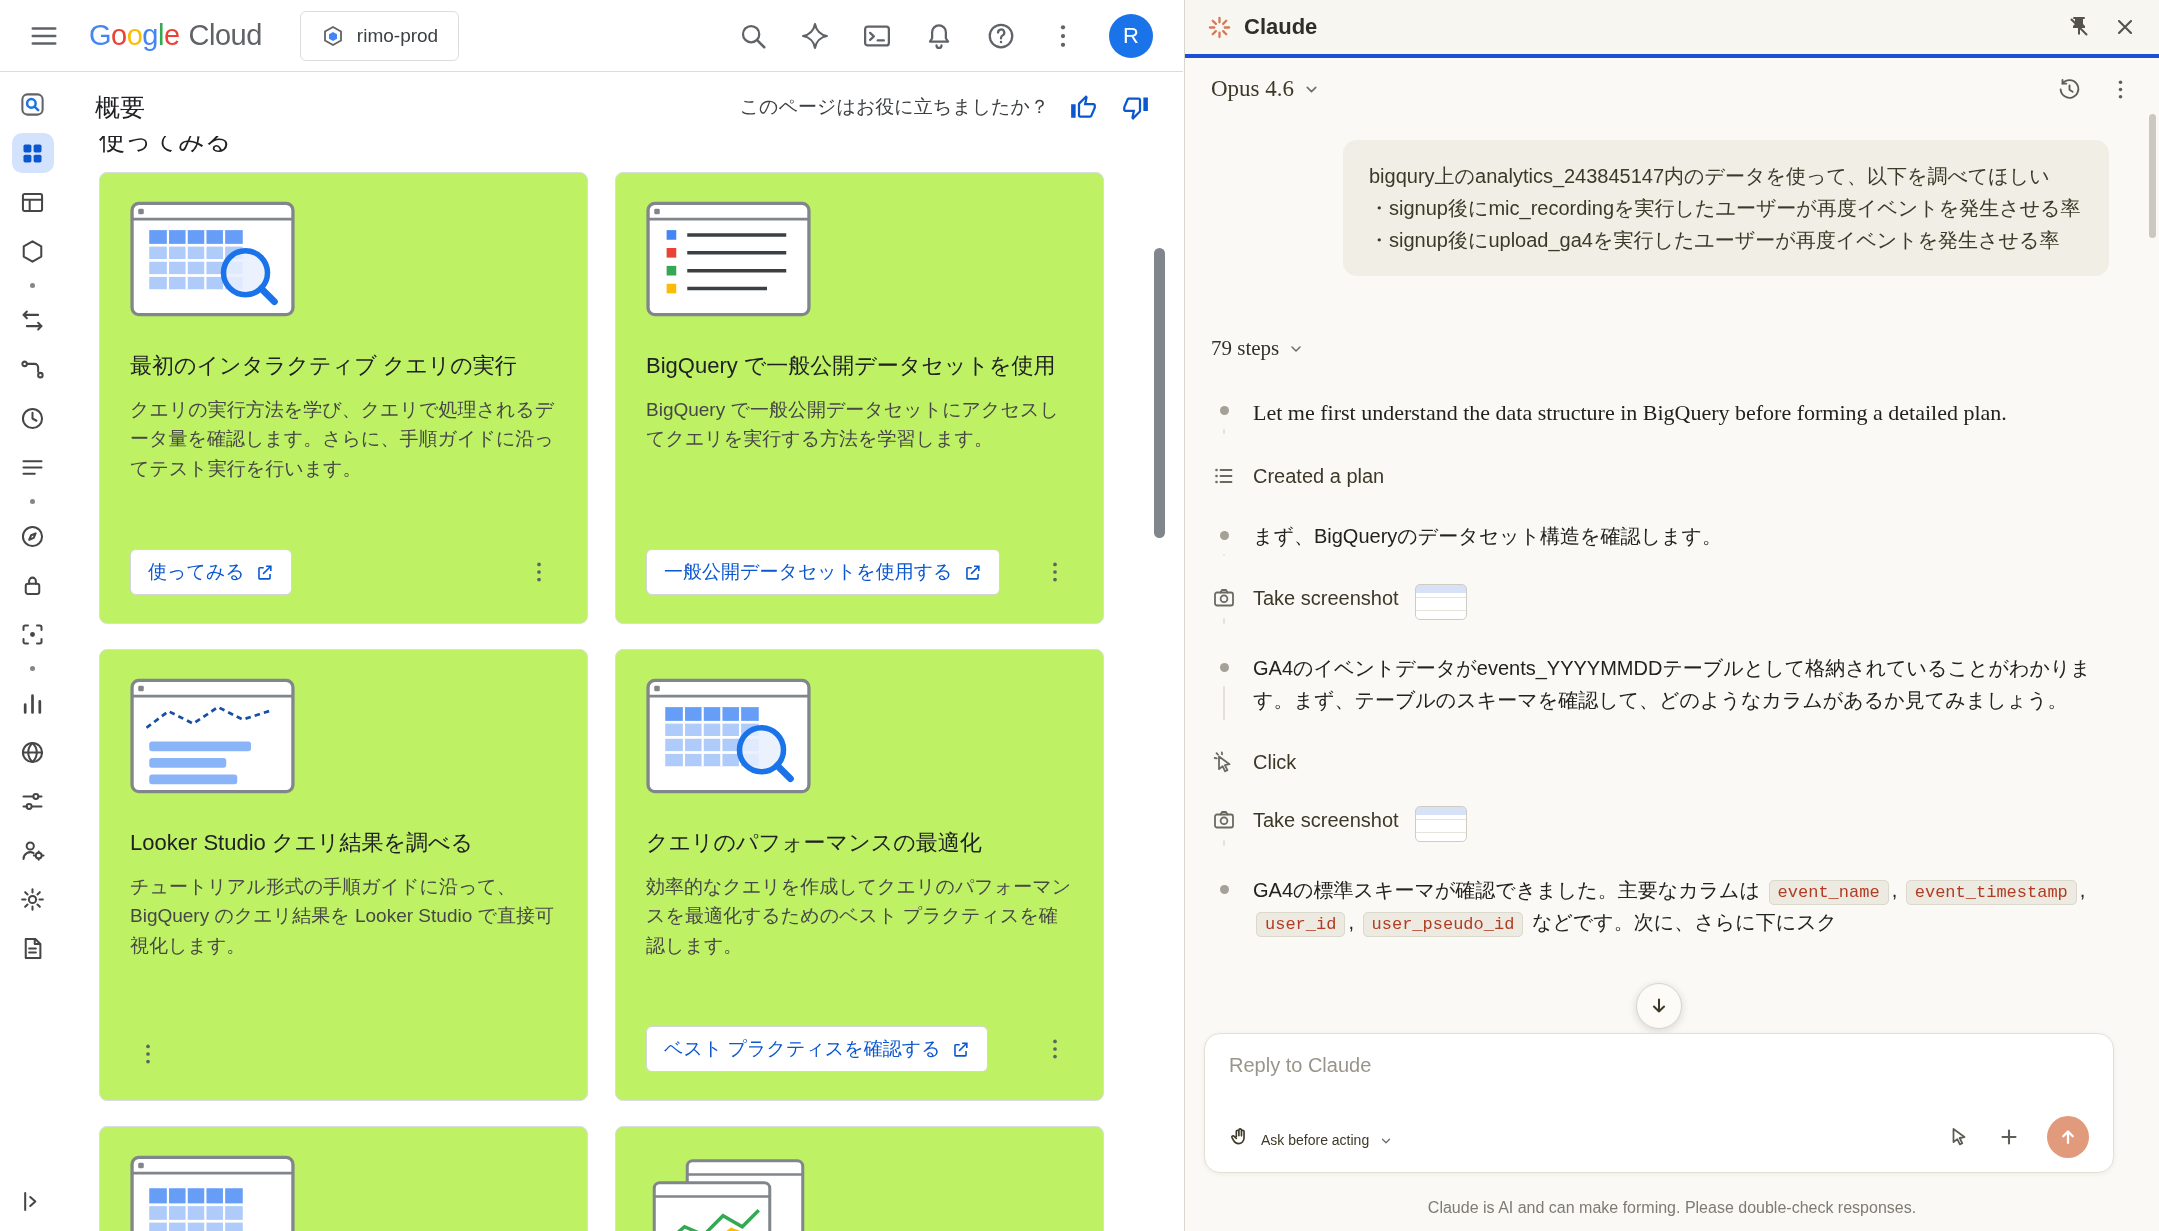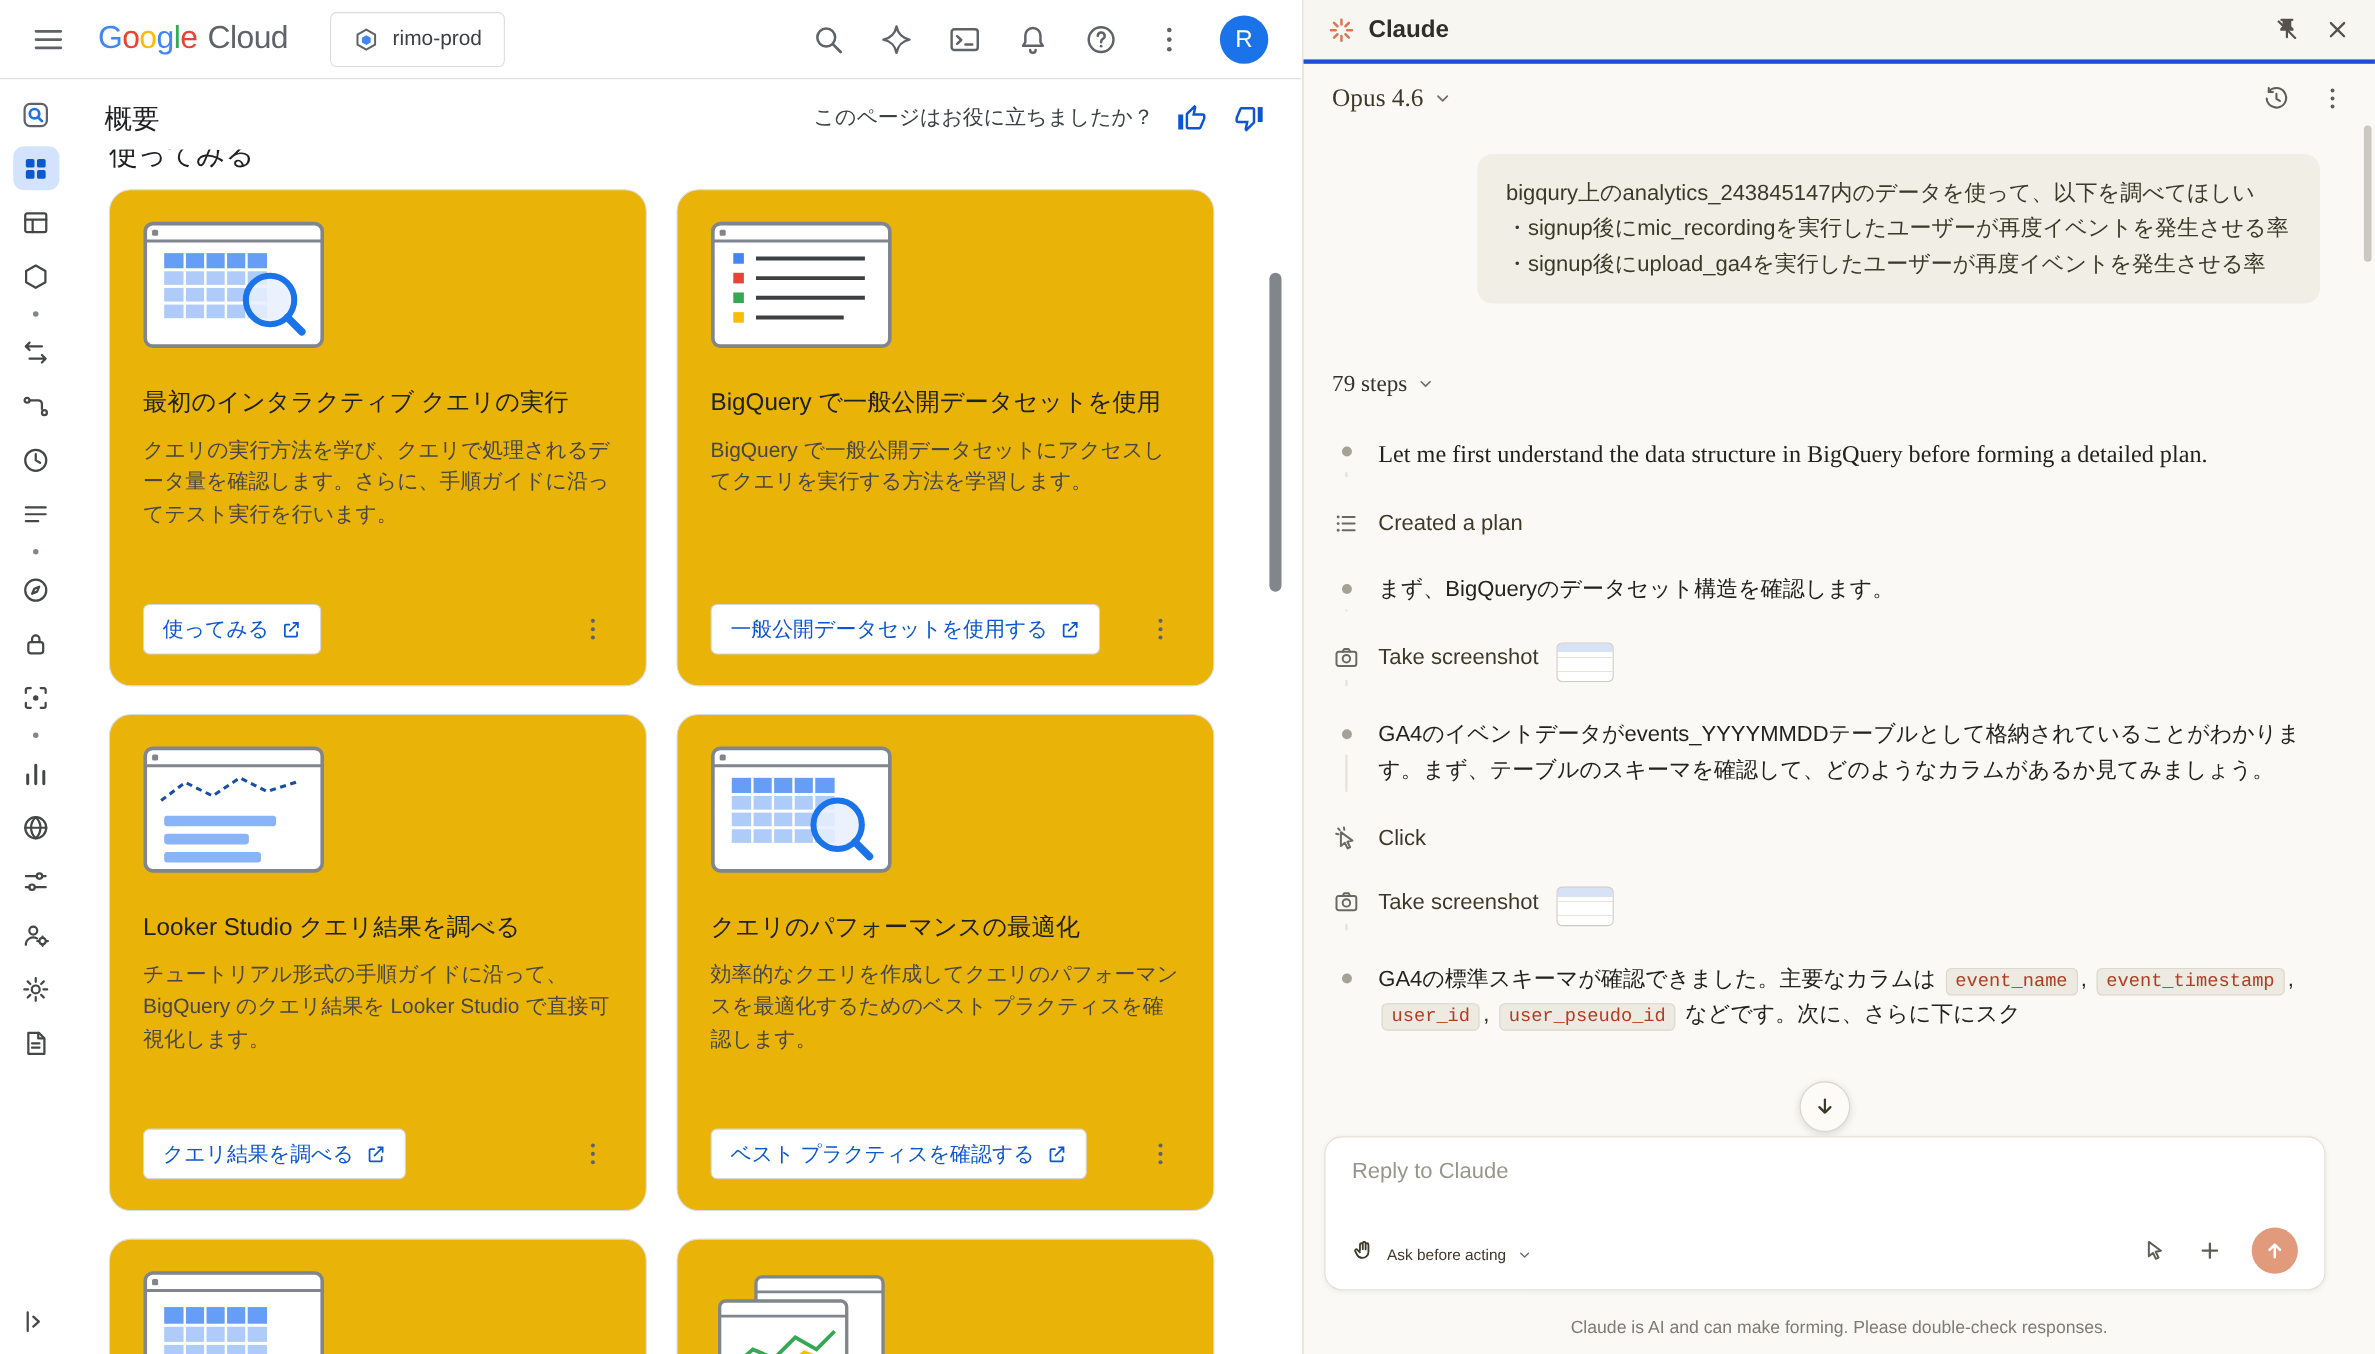--- a/index.html
+++ b/index.html
@@ -32,21 +32,21 @@
   .page-header{height:64px;display:flex;align-items:center;padding:6px 30px 0 30px}
   .page-title{font-size:25px;font-weight:400;color:#202124}
   .feedback{margin-left:auto;display:flex;align-items:center;gap:16px}
   .fb-text{font-size:19px;color:#3c4043}
   .fb-btn{border:none;background:none;color:#0b57d0;width:36px;height:36px;display:flex;align-items:center;justify-content:center}
   .fb-btn .ic{width:27px;height:27px}
   .clipped-heading{height:24px;overflow:hidden;padding-left:34px}
   .clipped-heading span{display:block;font-size:26px;color:#202124;margin-top:-13px;font-weight:500}
 
   .cards-grid{display:grid;grid-template-columns:489px 489px;gap:25px 27px;margin:12px 0 0 34px}
-  .card{border:1px solid #dadce0;border-radius:20px;background:#eab308;height:452px;padding:28px 30px;display:flex;flex-direction:column}
+  .card{border:1px solid #dadce0;border-radius:8px;background:#bef264;height:452px;padding:28px 30px;display:flex;flex-direction:column}
   .card-ill{width:165px;height:116px;margin-bottom:34px}
   .card-ill svg{width:100%;height:100%}
   .card-title{font-size:22px;font-weight:500;color:#202124;margin-bottom:14px}
   .card-desc{font-size:19px;line-height:1.55;color:#474747}
   .card-foot{margin-top:auto;display:flex;align-items:center;justify-content:space-between}
   .card-btn{display:flex;align-items:center;gap:10px;padding:9px 17px;border:1px solid #d2d5da;border-radius:6px;background:#fff;color:#0b57d0;font-size:19px;font-weight:500}
   .card-btn .ic{width:19px;height:19px}
   .card-menu{width:36px;height:36px;display:flex;align-items:center;justify-content:center;color:#5f6368;background:none;border:none}
   .card-menu .ic{width:26px;height:26px}
 
@@ -451,28 +451,20 @@
               <line x1="1.5" y1="13" x2="118.5" y2="13" stroke="#80868b" stroke-width="2"></line>
               <rect x="6" y="5.5" width="4" height="4" rx="1" fill="#80868b"></rect>
               <polyline points="12,36 28,24 46,33 64,21 82,30 104,23" fill="none" stroke="#174ea6" stroke-width="2" stroke-dasharray="4 3"></polyline>
               <rect x="14" y="46" width="74" height="7" rx="2" fill="#8ab4f8"></rect>
               <rect x="14" y="58" width="56" height="7" rx="2" fill="#8ab4f8"></rect>
               <rect x="14" y="70" width="64" height="7" rx="2" fill="#8ab4f8"></rect>
             </svg></div>
           <div class="card-title">Looker Studio クエリ結果を調べる</div>
           <div class="card-desc">チュートリアル形式の手順ガイドに沿って、BigQuery のクエリ結果を Looker Studio で直接可視化します。</div>
           <div class="card-foot">
-            <button class="card-btn">
-              <span class="btn-label">クエリ結果を調べる</span>
-              <span class="ic">
-                <svg viewBox="0 0 24 24" fill="currentColor">
-                  <path d="M18 19H6V7h5V5H6a2 2 0 0 0-2 2v12a2 2 0 0 0 2 2h12a2 2 0 0 0 2-2v-5h-2v5zM14 3v2h3.6l-8.1 8.1 1.4 1.4L19 6.4V10h2V3h-7z"></path>
-                </svg>
-              </span>
-            </button>
             <button class="card-menu">
               <span class="ic">
                 <svg viewBox="0 0 24 24" fill="none" stroke="currentColor" stroke-width="1.8" stroke-linecap="round" stroke-linejoin="round">
                   <g fill="currentColor" stroke="none">
                     <circle cx="12" cy="5" r="1.7"></circle>
                     <circle cx="12" cy="12" r="1.7"></circle>
                     <circle cx="12" cy="19" r="1.7"></circle>
                   </g>
                 </svg>
               </span>

